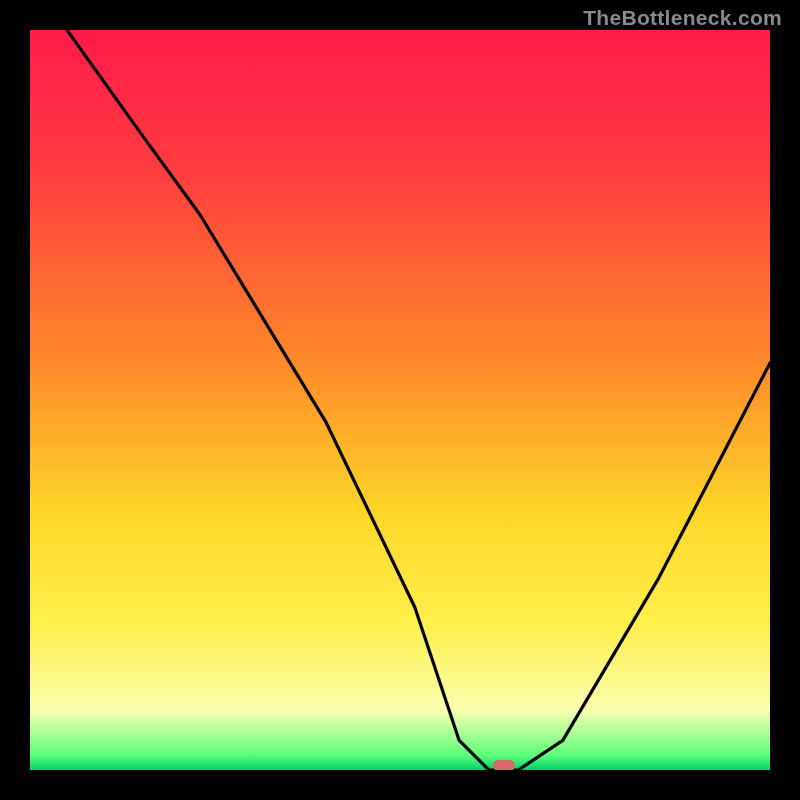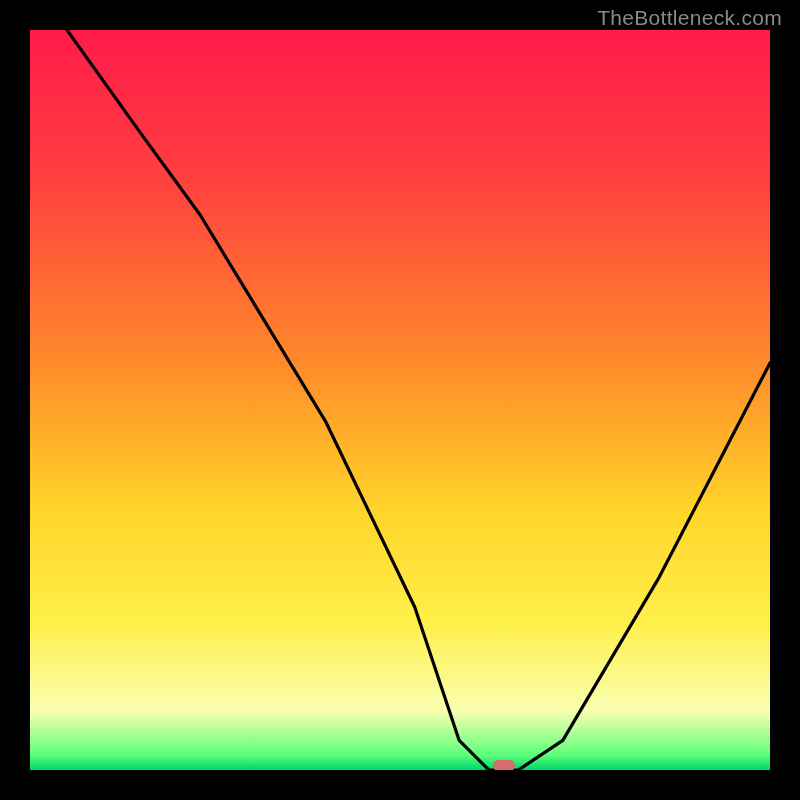--- a/index.html
+++ b/index.html
@@ -50,21 +50,21 @@
     width: 22px;
     height: 11px;
     border-radius: 6px;
   }
   .wm {
     position: absolute;
     top: 6px;
     right: 18px;
     font-family: Arial, Helvetica, sans-serif;
     font-size: 21px;
-    font-weight: 400;
+    font-weight: 700;
     color: #8a8a8a;
     letter-spacing: 0.3px;
   }
   svg.curve {
     position: absolute;
     left: 0;
     top: 0;
     width: 740px;
     height: 740px;
   }

